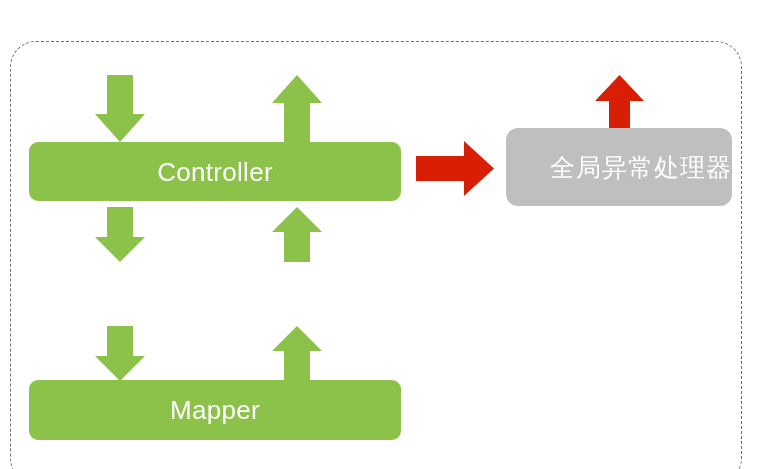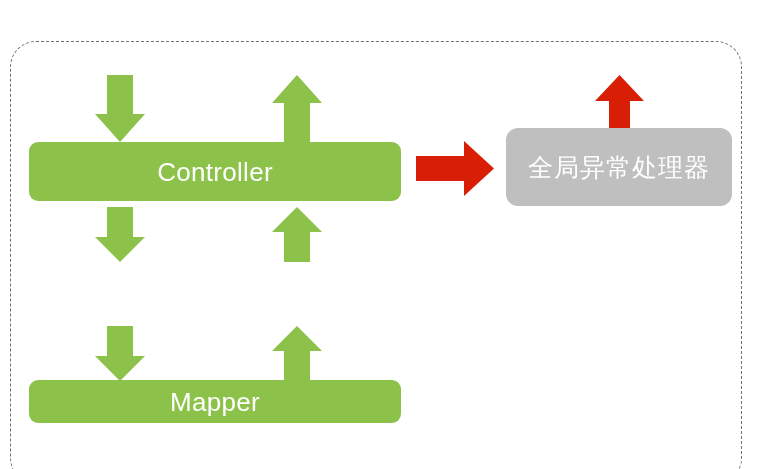--- a/index.html
+++ b/index.html
@@ -45,35 +45,35 @@
     letter-spacing: 0.3px;
   }
   .layer-label {
     font-size: 26px;
     font-weight: 400;
     color: #ffffff;
     line-height: 1;
   }
   #box-controller { left: 29px; top: 114px; width: 372px; height: 59px; }
   #box-service    { left: 29px; top: 234px; width: 372px; height: 59px; }
-  #box-mapper     { left: 29px; top: 352px; width: 372px; height: 43px; }
+  #box-mapper     { left: 29px; top: 352px; width: 372px; height: 60px; }
 
   
   #box-handler {
     position: absolute;
     left: 506px;
     top: 100px;
     width: 226px;
     height: 78px;
     box-sizing: border-box;
     background: #bfbfbf;
     border-radius: 12px;
     display: flex;
     align-items: center;
-    justify-content: center;
+    justify-content: flex-end;
   }
   .handler-label {
     font-size: 25px;
     color: #ffffff;
     letter-spacing: 1px;
     line-height: 1;
   }
 
   
   .arrow {

